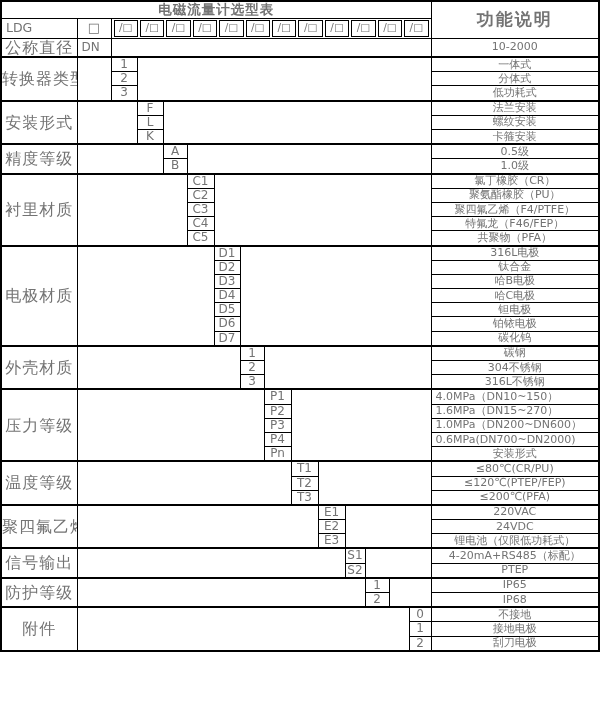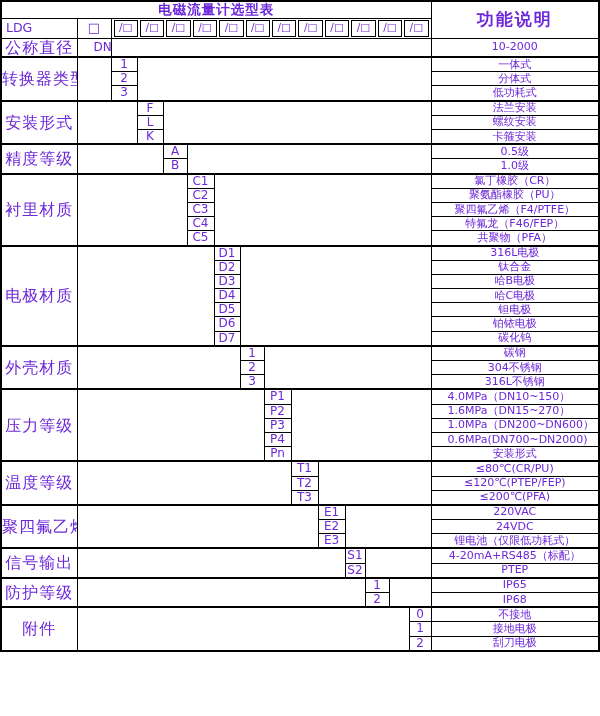--- a/index.html
+++ b/index.html
@@ -1,34 +1,34 @@
 <!DOCTYPE html>
 <html><head>
 <meta charset="utf-8">
 <style>
   html,body{margin:0;padding:0;background:#fff;}
   #page{width:600px;height:716px;background:#fff;overflow:hidden;}
   table.sel{border-collapse:collapse;table-layout:fixed;width:600px;height:516px;
-    font-family:"DejaVu Sans",sans-serif;font-size:12px;color:#6d28d9;
+    font-family:"DejaVu Sans",sans-serif;font-size:12px;color:#737373;
     border:2px solid #000;}
   td{border:1px solid #000;padding:0;text-align:center;vertical-align:middle;
      overflow:hidden;white-space:nowrap;line-height:1.1;}
   tr.sec-top > td{border-top:2px solid #000;}
   td.title-cell{font-weight:bold;font-size:13.5px;letter-spacing:1px;}
   td.desc-header{font-weight:bold;font-size:17px;letter-spacing:2px;}
   td.model-prefix{text-align:left;padding-left:4px;font-size:12.5px;}
   td.first-slot{font-size:13px;}
   td.slots-cell{padding:0;}
   .slots{display:flex;height:100%;align-items:stretch;gap:2px;padding:1px 2px;box-sizing:border-box;}
   .slot{flex:1;border:1px solid #000;display:flex;align-items:center;justify-content:center;
         font-size:10.5px;box-sizing:border-box;}
   td.section-label{letter-spacing:1px;font-size:16px;}
   td.code-cell{font-size:12px;}
   td.desc-cell{font-size:11px;}
-  .al{text-align:left;padding-left:16px;}
+  .al{text-align:left;padding-left:4px;}
 </style>
 </head>
 <body>
 
 <div id="page">
   <table class="sel">
     <colgroup>
       <col style="width:76px">
         <col style="width:34px">
         <col style="width:26px">

